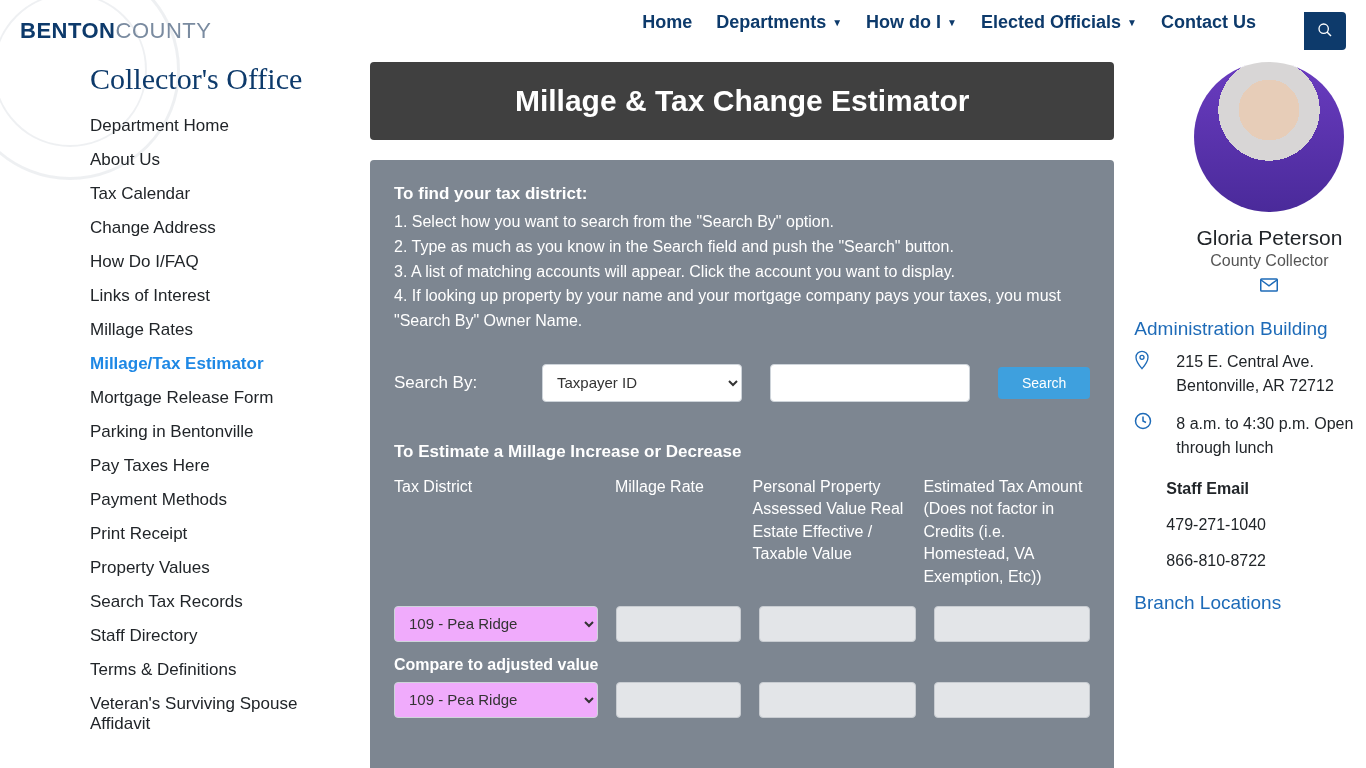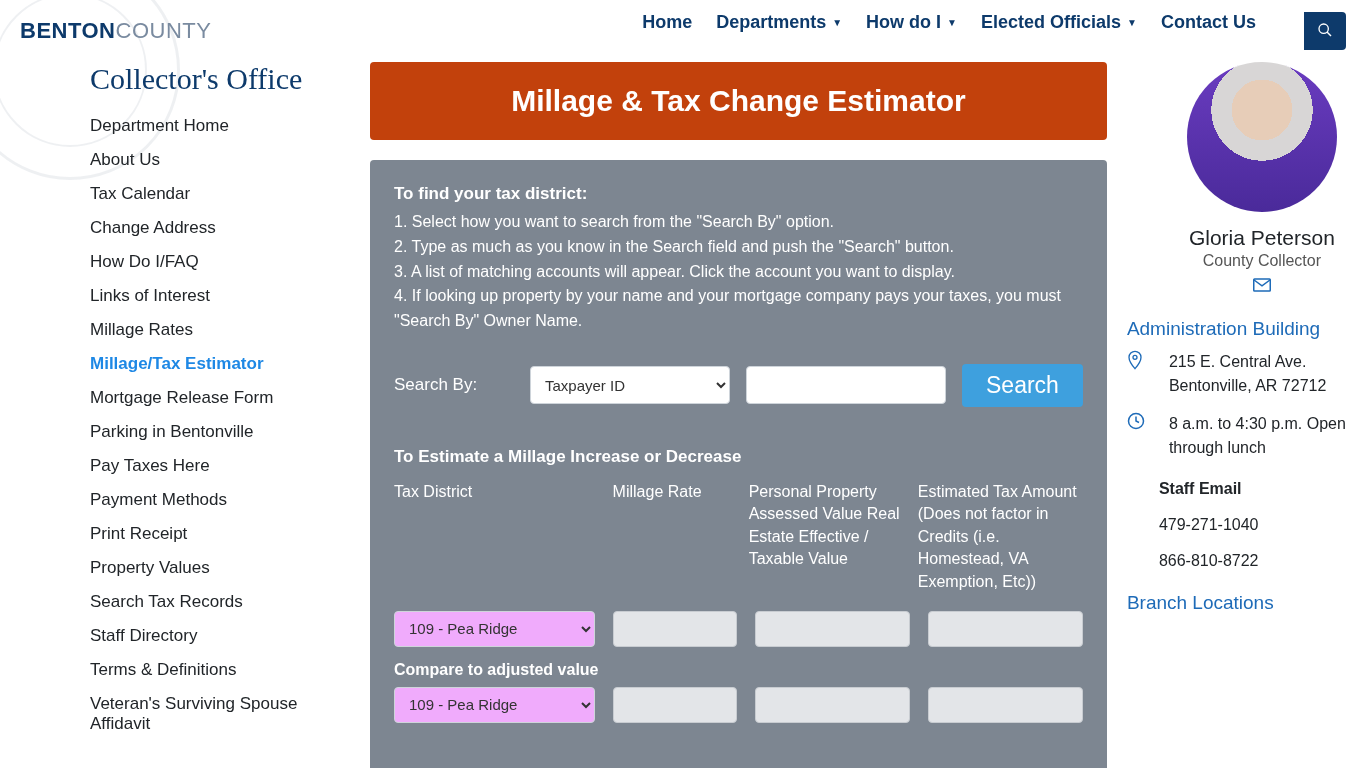--- a/index.html
+++ b/index.html
@@ -36,30 +36,30 @@
 .search-wrap { display: flex; margin-left: 24px; }
 .search-input { width: 190px; height: 38px; border: 1px solid #ced4da; border-radius: 4px 0 0 4px; padding: 6px 12px; font-size: 15px; }
 .search-btn { width: 42px; height: 38px; background: #0d3a6b; border: none; border-radius: 0 4px 4px 0; cursor: pointer; }
 .container { display: grid; grid-template-columns: 260px 1fr 270px; gap: 20px; padding: 0 20px 40px 90px; }
 .sidebar-title { font-family: Georgia, 'Times New Roman', serif; color: #0d3a6b; font-size: 30px; font-weight: 400; margin-bottom: 12px; line-height: 1.15; }
 .sidebar ul { list-style: none; }
 .sidebar li { padding: 7px 0; }
 .sidebar a { color: #212529; text-decoration: none; font-size: 17px; }
 .sidebar a.active { color: #1e88e5; font-weight: 700; }
 .main { }
-.page-title-bar { background: #c2410c; color: #fff; text-align: center; padding: 22px; border-radius: 4px; font-size: 30px; font-weight: 600; margin-bottom: 20px; }
+.page-title-bar { background: #404040; color: #fff; text-align: center; padding: 22px; border-radius: 4px; font-size: 30px; font-weight: 600; margin-bottom: 20px; }
 .panel { background: #7d8691; color: #fff; padding: 24px 24px 40px; border-radius: 4px; }
 .panel .intro-head { font-weight: 700; font-size: 17px; margin-bottom: 6px; }
 .panel .intro-line { font-size: 16px; line-height: 1.55; }
-.search-row { display: flex; align-items: center; gap: 16px; margin-top: 30px; margin-bottom: 40px; }
+.search-row { display: flex; align-items: center; gap: 28px; margin-top: 30px; margin-bottom: 40px; }
 .search-row label { font-size: 17px; white-space: nowrap; min-width: 120px; }
 .select, .text-input { height: 38px; background: #fff; color: #333; border: 1px solid #ced4da; border-radius: 4px; padding: 4px 10px; font-size: 15px; }
 .select { width: 200px; }
 .text-input { width: 200px; }
-.btn-search { background: #3ea0de; color: #fff; border: none; border-radius: 4px; padding: 8px 24px; font-size: 23px; cursor: pointer; }
+.btn-search { background: #3ea0de; color: #fff; border: none; border-radius: 4px; padding: 8px 24px; font-size: 14px; cursor: pointer; }
 .section-head { font-weight: 700; font-size: 17px; margin-bottom: 14px; }
 .cols { display: grid; grid-template-columns: 1.3fr 0.8fr 1fr 1fr; gap: 4px; margin-bottom: 18px; }
 .col-label { font-size: 16px; line-height: 1.4; }
 .row-grid { display: grid; grid-template-columns: 1.3fr 0.8fr 1fr 1fr; gap: 18px; margin-bottom: 14px; align-items: center; }
 .row-grid .select { width: 100%; height: 36px; background: #f0abfc; }
 .row-grid .cell-input { width: 100%; height: 36px; background: #e3e5e8; border: 1px solid #c8ccd1; border-radius: 4px; }
 .compare-label { font-weight: 700; font-size: 16px; margin: 10px 0 8px; }
 .rightcol { }
 .avatar { width: 150px; height: 150px; border-radius: 50%; margin: 0 auto 14px; background: radial-gradient(circle at 50% 32%, #e7cdb8 0 24%, #d8d6d6 24% 40%, transparent 40%), linear-gradient(#6a3cc0, #4a2a9a); background-color: #efe6dc; position: relative; overflow: hidden; }
 .person-name { text-align: center; font-size: 21px; font-weight: 500; color: #212529; }

